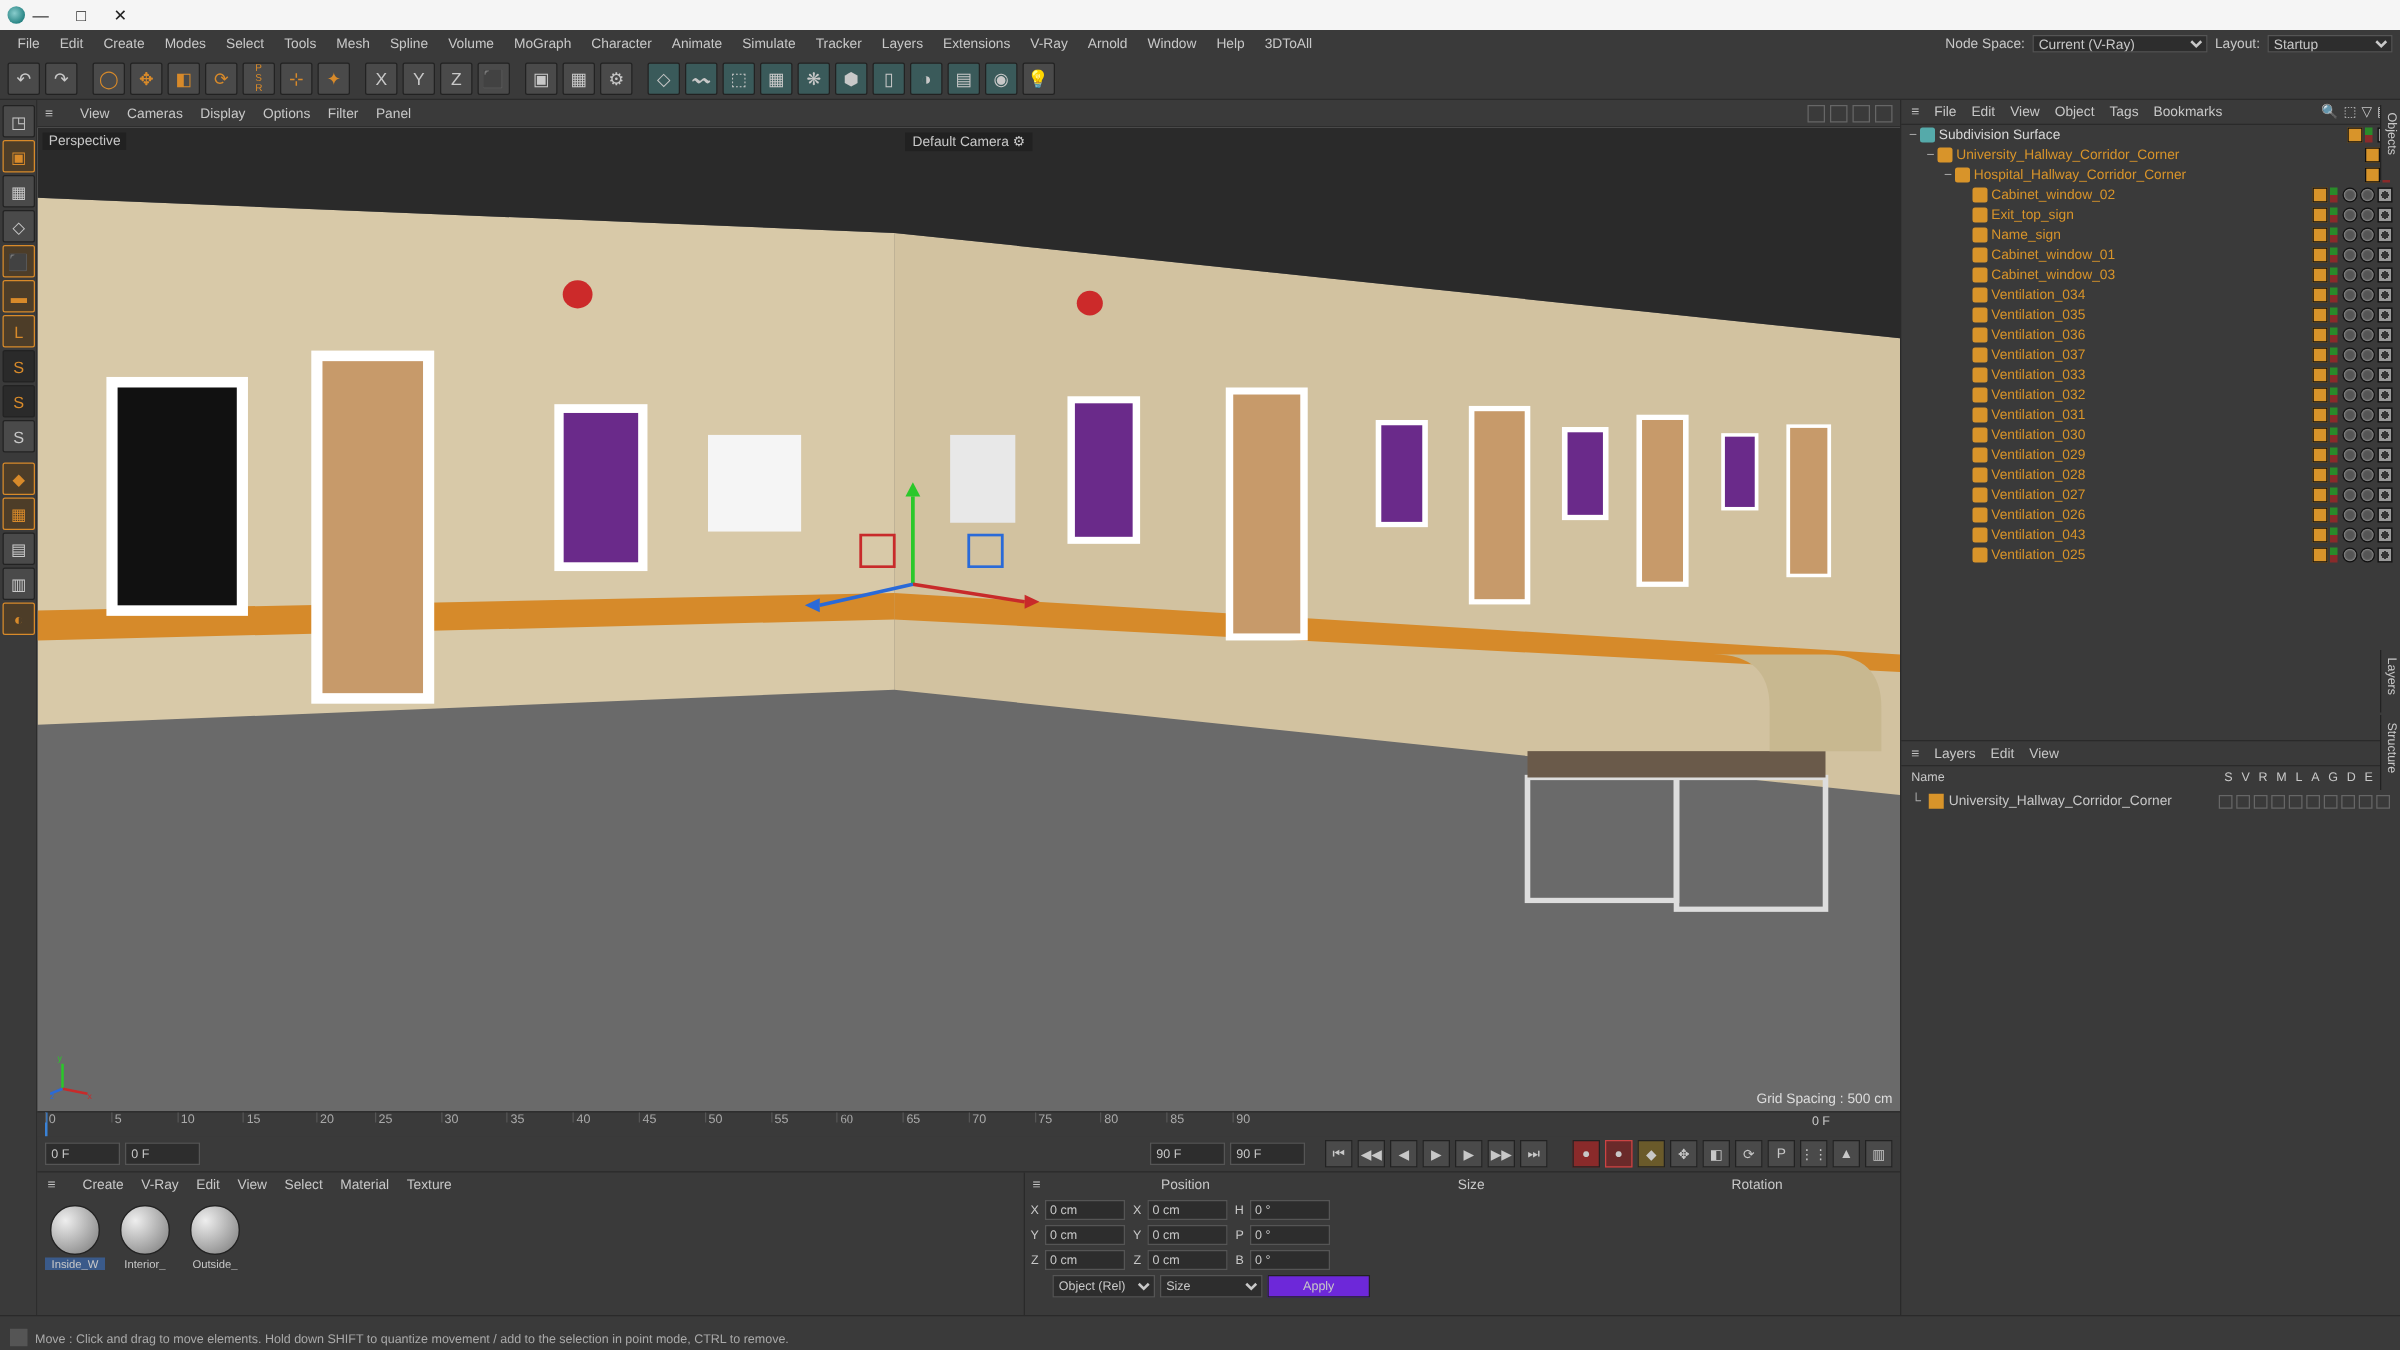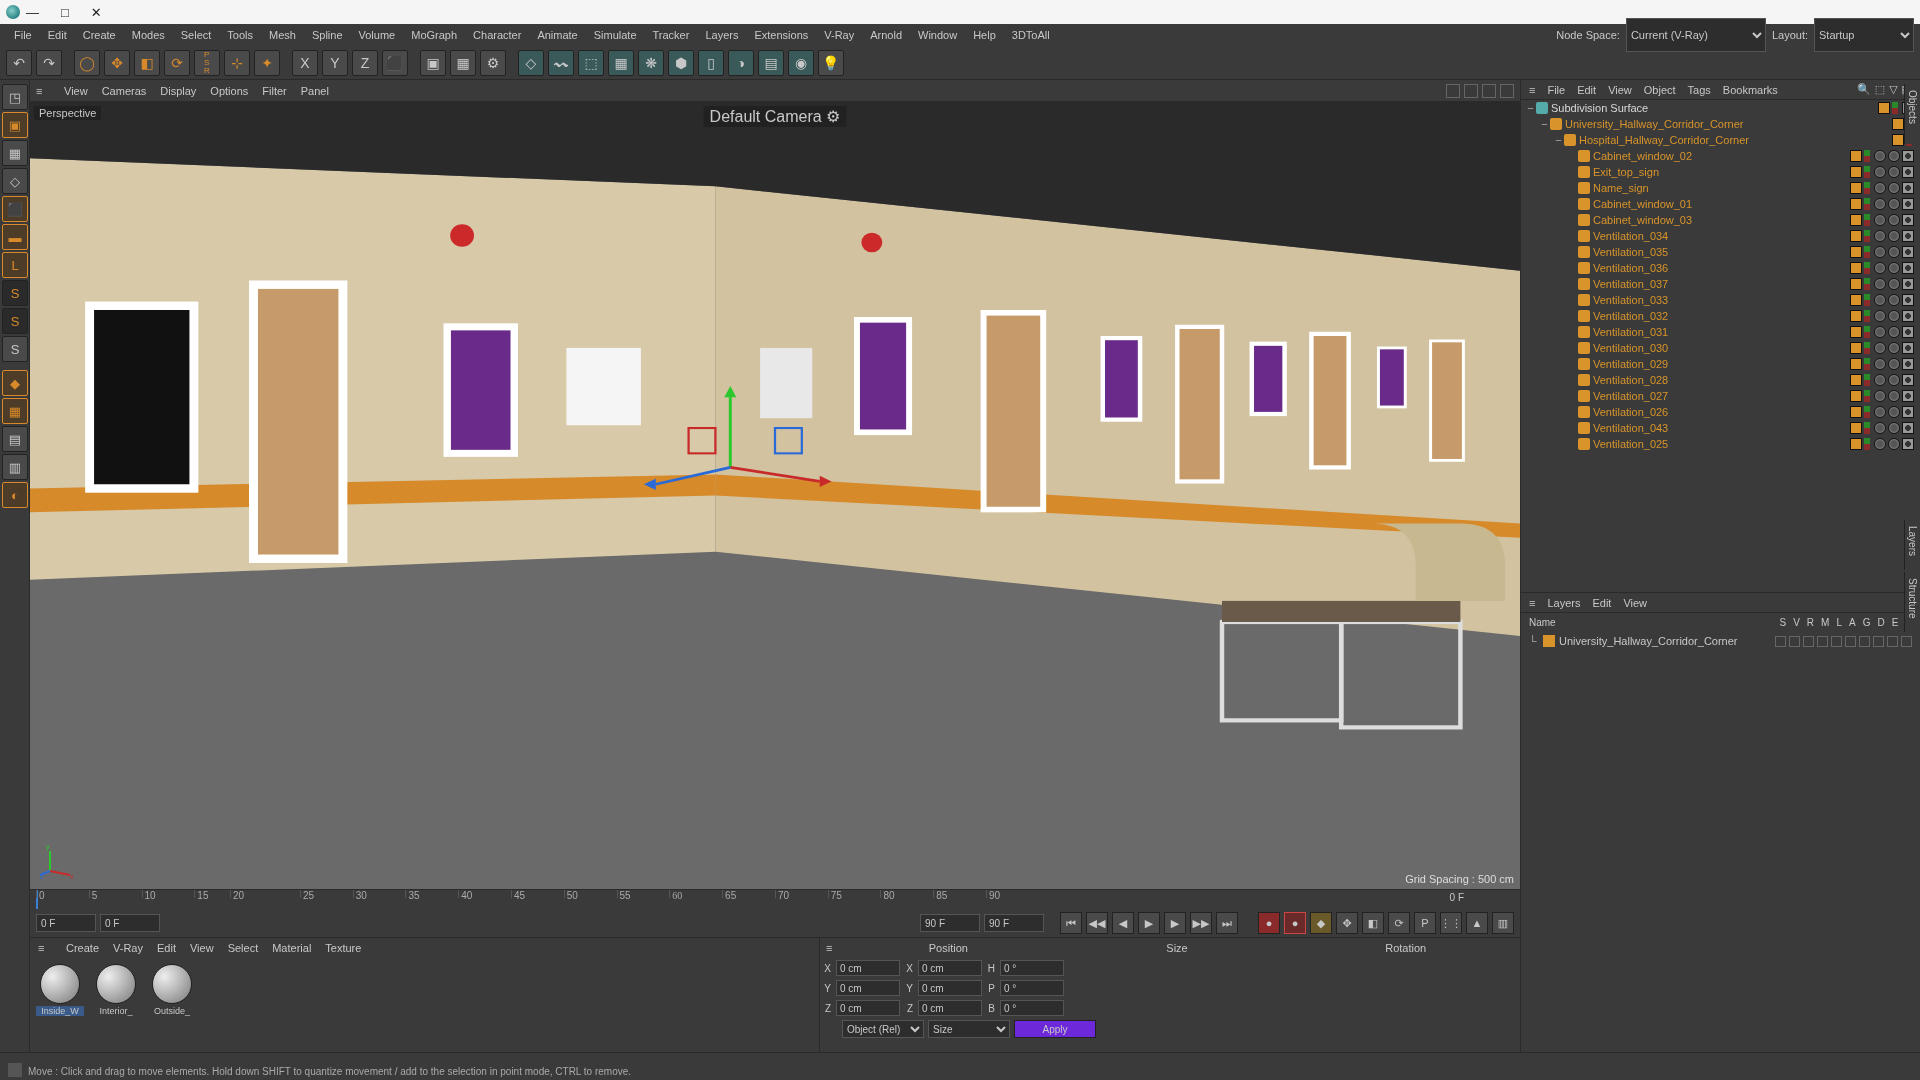--- a/index.html
+++ b/index.html
@@ -10,21 +10,21 @@
 .titlebar .app-icon { width: 14px; height: 14px; border-radius: 50%; background: radial-gradient(circle at 40% 40%, #8cc, #066); margin-right: 6px; }
 .titlebar .title { flex: 1; font-size: 12px; }
 .titlebar .win-controls { display: flex; gap: 22px; padding-right: 6px; }
 .titlebar .win-controls span { font-size: 13px; cursor: pointer; }
 
 
 .menubar { height: 22px; background: #3a3a3a; display: flex; align-items: center; padding: 0 6px; color: #c8c8c8; }
 .menubar .menu-item { padding: 0 8px; cursor: pointer; font-size: 11px; }
 .menubar .spacer { flex: 1; }
 .menubar .right-label { padding: 0 6px; }
-.menubar select { background: #2d2d2d; color: #c8c8c8; border: 1px solid #555; font-size: 11px; height: 34px; }
+.menubar select { background: #2d2d2d; color: #c8c8c8; border: 1px solid #555; font-size: 11px; height: 14px; }
 
 
 .toolbar { height: 34px; background: #3a3a3a; display: flex; align-items: center; gap: 4px; padding: 2px 6px; border-bottom: 1px solid #2a2a2a; }
 .toolbar .icon-btn { width: 26px; height: 26px; background: #4a4a4a; border: 1px solid #222; display: flex; align-items: center; justify-content: center; cursor: pointer; font-size: 14px; border-radius: 2px; }
 .toolbar .icon-btn.active { background: #5a7a3a; }
 .toolbar .icon-btn.orange { color: #d88a2a; }
 .toolbar .sep { width: 4px; }
 .toolbar .icon-btn.teal { background: #3a5a5a; }
 
 
@@ -36,21 +36,21 @@
 
 
 .viewport-col { flex: 1; display: flex; flex-direction: column; background: #3a3a3a; }
 .viewport-menus { height: 22px; display: flex; align-items: center; padding: 0 6px; gap: 14px; border-bottom: 1px solid #2a2a2a; }
 .viewport-menus .vm { cursor: pointer; font-size: 11px; }
 .viewport-menus .right-icons { margin-left: auto; display: flex; gap: 4px; }
 .viewport-menus .right-icons span { width: 14px; height: 14px; border: 1px solid #666; cursor: pointer; }
 
 .viewport { flex: 1; position: relative; background: #6b6b6b; overflow: hidden; }
 .viewport .label { position: absolute; top: 4px; left: 4px; background: rgba(0,0,0,0.2); padding: 1px 5px; font-size: 11px; }
-.viewport .cam-label { position: absolute; top: 4px; left: 50%; transform: translateX(-50%); background: rgba(0,0,0,0.2); padding: 1px 6px; font-size: 16px; }
+.viewport .cam-label { position: absolute; top: 4px; left: 50%; transform: translateX(-50%); background: rgba(0,0,0,0.2); padding: 1px 6px; font-size: 11px; }
 .viewport .grid-label { position: absolute; bottom: 4px; right: 6px; font-size: 11px; color: #ddd; }
 .viewport .axis-corner { position: absolute; bottom: 8px; left: 10px; width: 40px; height: 40px; }
 .viewport svg.scene { width: 100%; height: 100%; display: block; }
 
 
 .timeline-area { background: #3a3a3a; }
 .timeline { height: 20px; position: relative; background: #3a3a3a; border-top: 1px solid #2a2a2a; }
 .timeline .tick { position: absolute; top: 0; font-size: 10px; color: #aaa; border-left: 1px solid #555; height: 8px; padding-left: 2px; }
 .timeline .playhead { position: absolute; top: 0; left: 6px; width: 2px; height: 100%; background: #3a82d6; }
 .timeline .end-label { position: absolute; right: 56px; top: 2px; font-size: 10px; }
@@ -292,21 +292,21 @@
       </svg>
     </div>
 
     <div class="timeline-area">
       <div class="timeline" id="timeline">
           <div class="playhead"></div>
           <div class="tick" style="left: 6px;">0</div>
           <div class="tick" style="left: 58.7778px;">5</div>
           <div class="tick" style="left: 111.556px;">10</div>
           <div class="tick" style="left: 164.333px;">15</div>
-          <div class="tick" style="left: 200px;">20</div>
+          <div class="tick" style="left: 223px;">20</div>
           <div class="tick" style="left: 269.889px;">25</div>
           <div class="tick" style="left: 322.667px;">30</div>
           <div class="tick" style="left: 375.444px;">35</div>
           <div class="tick" style="left: 428.222px;">40</div>
           <div class="tick" style="left: 481px;">45</div>
           <div class="tick" style="left: 533.778px;">50</div>
           <div class="tick" style="left: 586.556px;">55</div>
           <div class="tick" style="left: 639.333px; font-family: Liberation Serif, serif;">60</div>
           <div class="tick" style="left: 692.111px;">65</div>
           <div class="tick" style="left: 744.889px;">70</div>

